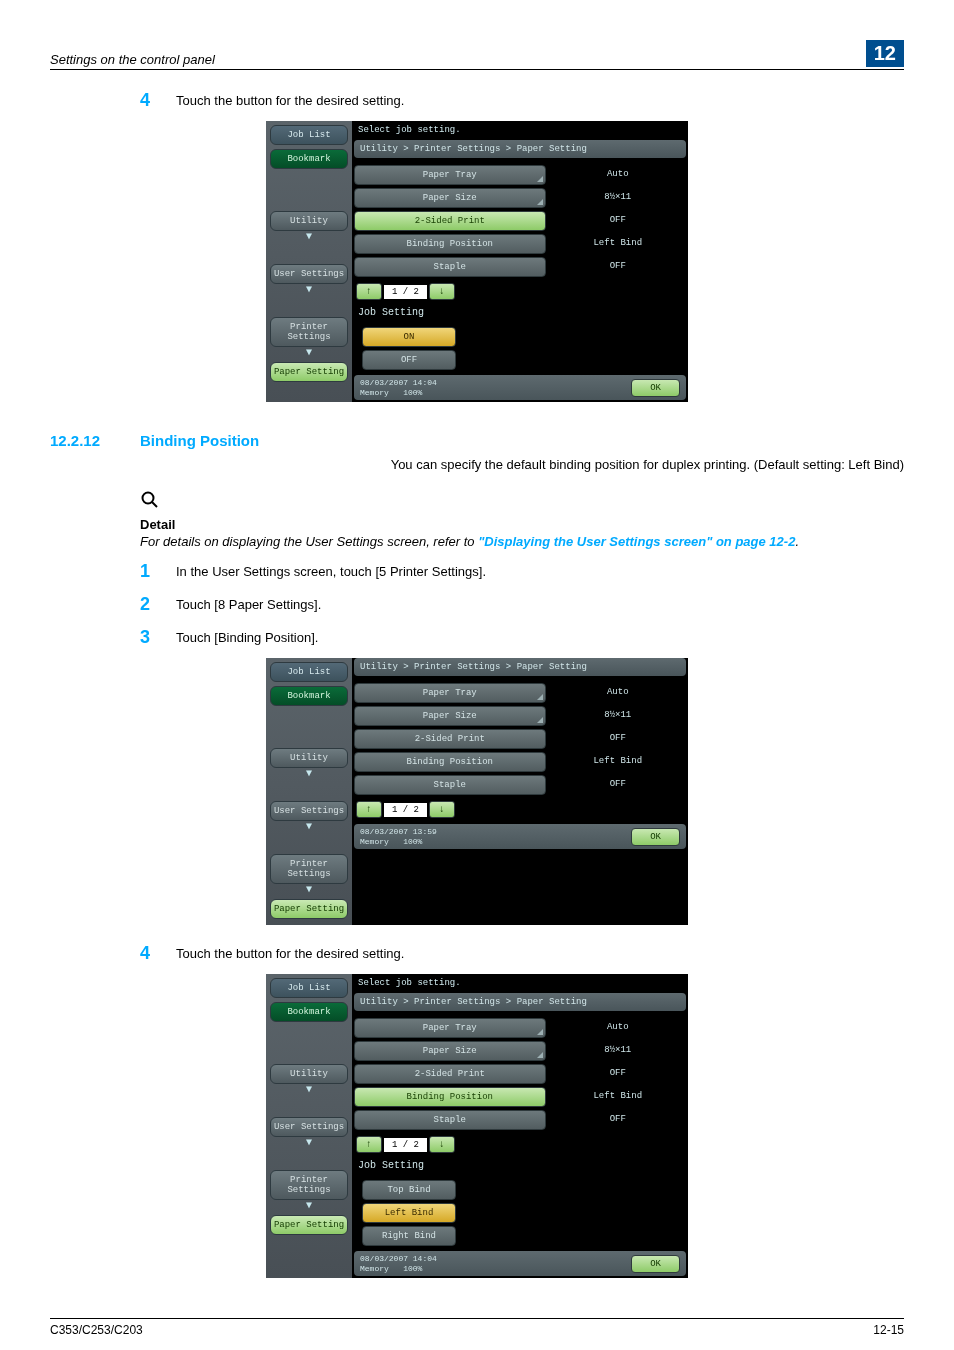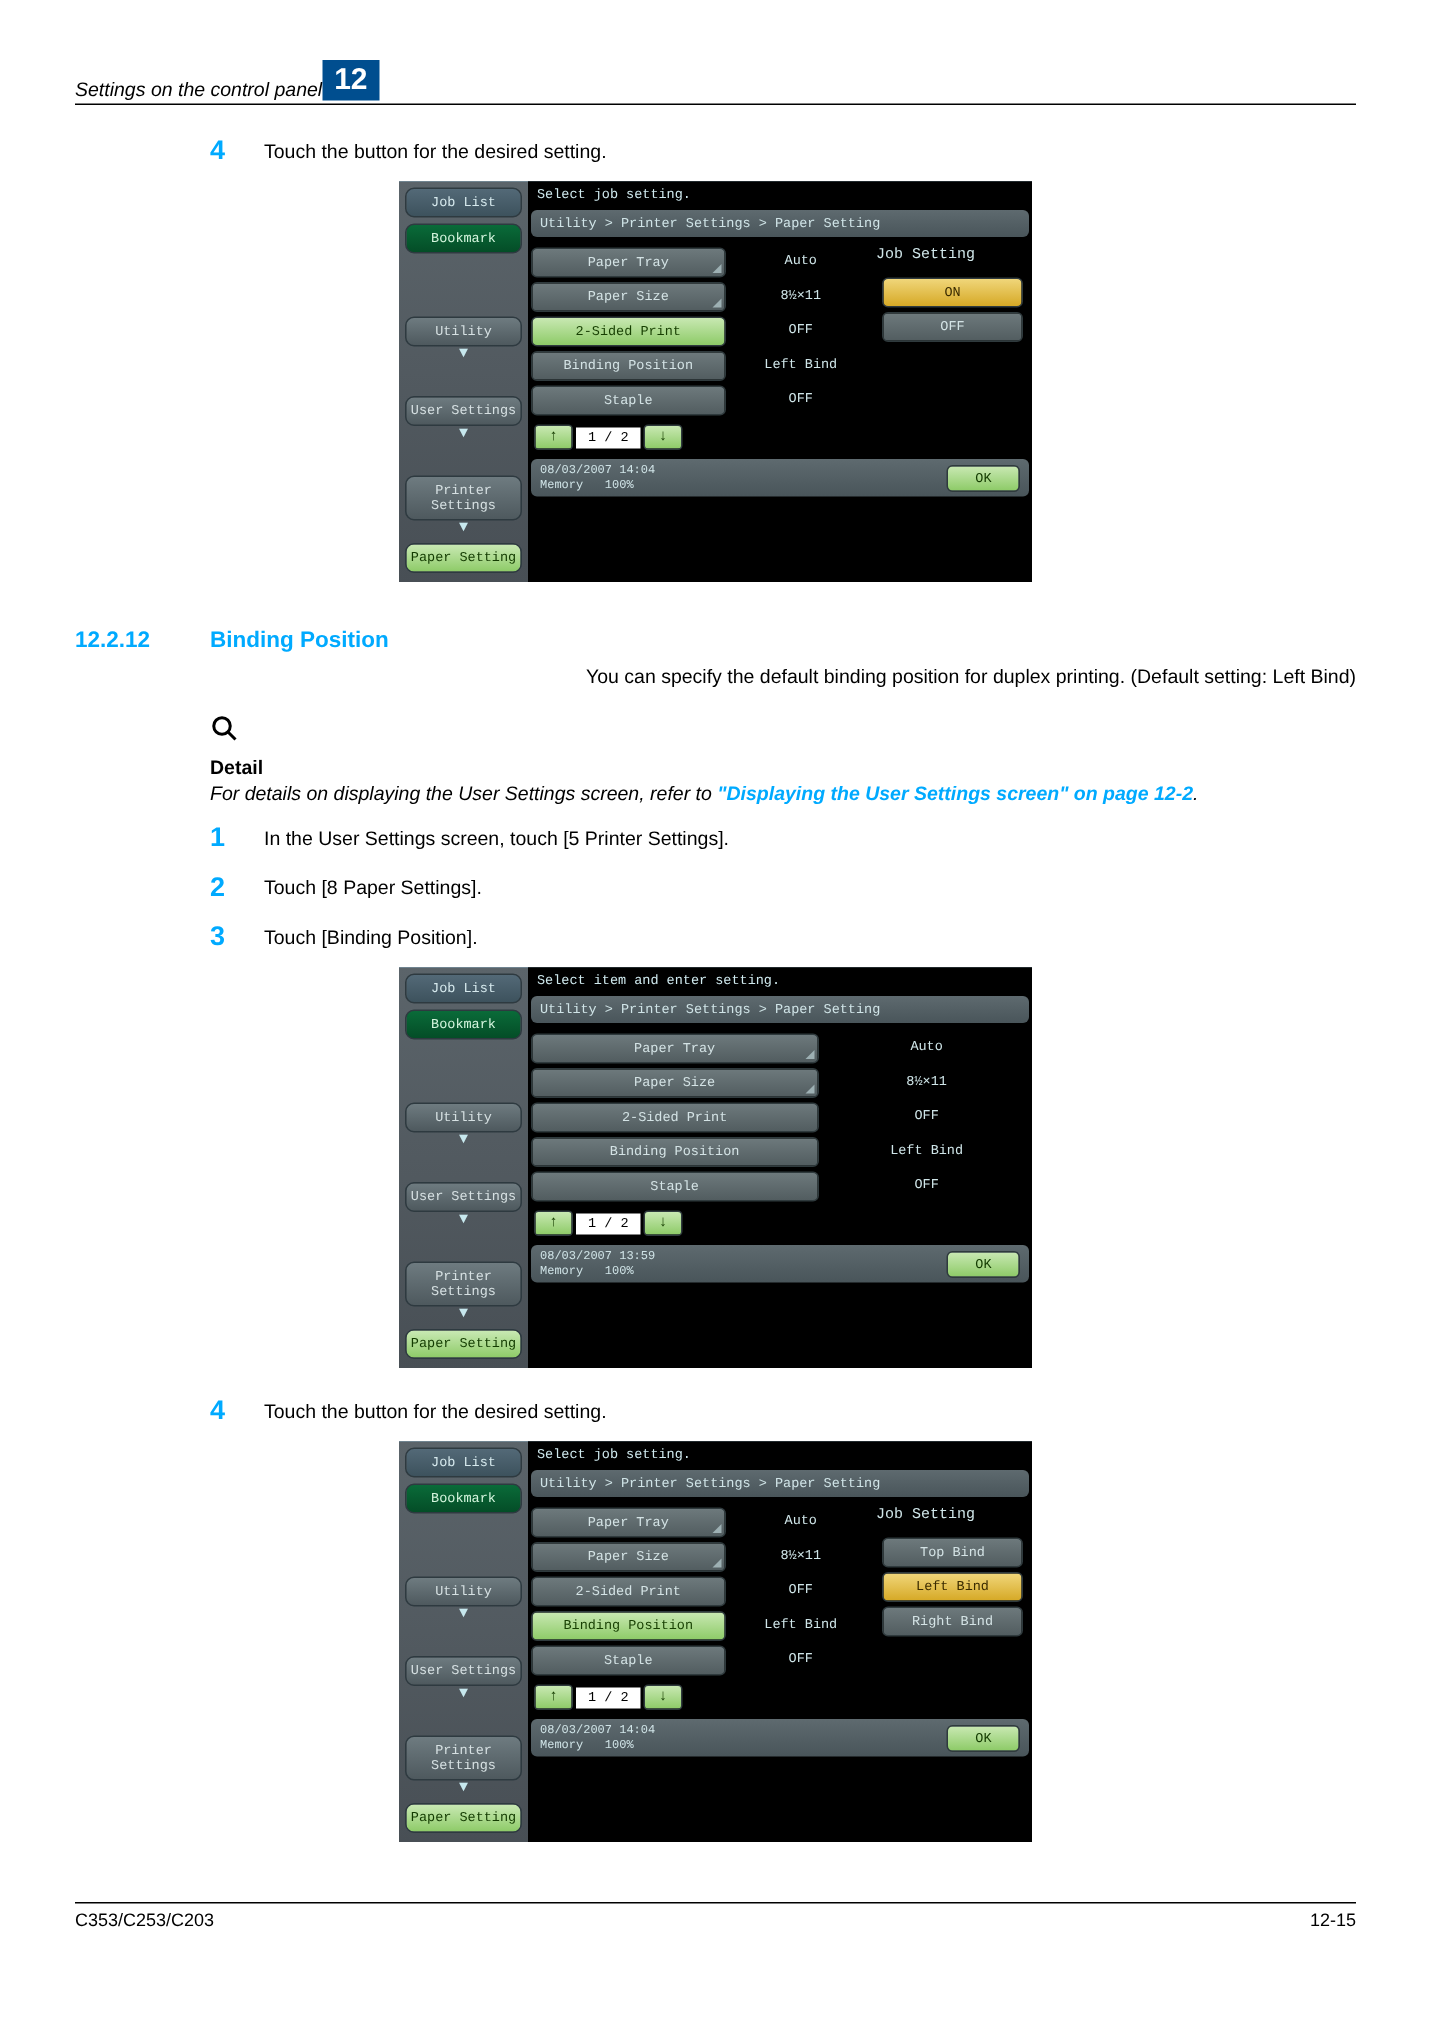--- a/index.html
+++ b/index.html
@@ -6,20 +6,21 @@
     font-family: Arial, Helvetica, sans-serif;
     font-size: 13px;
     color: #000;
     margin: 0;
     padding: 40px 50px;
     width: 854px;
     background: #fff;
   }
   .header-bar {
     display: flex;
+    justify-content: space-between;
     align-items: flex-end;
     border-bottom: 1px solid #000;
     padding-bottom: 2px;
     margin-bottom: 20px;
   }
   .header-text { font-style: italic; font-size: 13px; }
   .header-num {
     background: #004e8f;
     color: #fff;
     font-weight: bold;
@@ -140,20 +141,21 @@
     background: linear-gradient(#5e6a6f,#49555a);
     color:#d0e4e7;
     font-size:9px;
     padding:4px 6px;
     margin:0 2px;
     border-radius:4px;
   }
   .settings-area {
     display:flex;
     padding:4px 2px 2px 2px;
+    flex-direction:column;
   }
   .settings-list { flex:1; }
   .set-row {
     display:flex;
     margin:3px 0;
   }
   .set-label {
     flex:1.4;
     border:1px solid #2f3a3d;
     border-radius:4px;
@@ -363,21 +365,20 @@
     <div class="spacer-side"></div>
         <div class="crumb-btn">Utility</div>
         <div class="down-arr">▼</div>
         <div class="crumb-btn">User Settings</div>
         <div class="down-arr">▼</div>
         <div class="crumb-btn">Printer Settings</div>
         <div class="down-arr">▼</div>
         <div class="crumb-sel">Paper Setting</div>
       </div>
       <div class="main-col">
-    <div class="instruction">Select item and enter setting.</div>
     <div class="crumb-line">Utility &gt; Printer Settings &gt; Paper Setting</div>
     <div class="settings-area">
       <div class="settings-list">
         <div class="set-row">
       <div class="set-label cut-corner">Paper Tray</div>
       <div class="set-val">Auto</div>
     </div>
             <div class="set-row">
       <div class="set-label cut-corner">Paper Size</div>
       <div class="set-val">8½×11</div>

